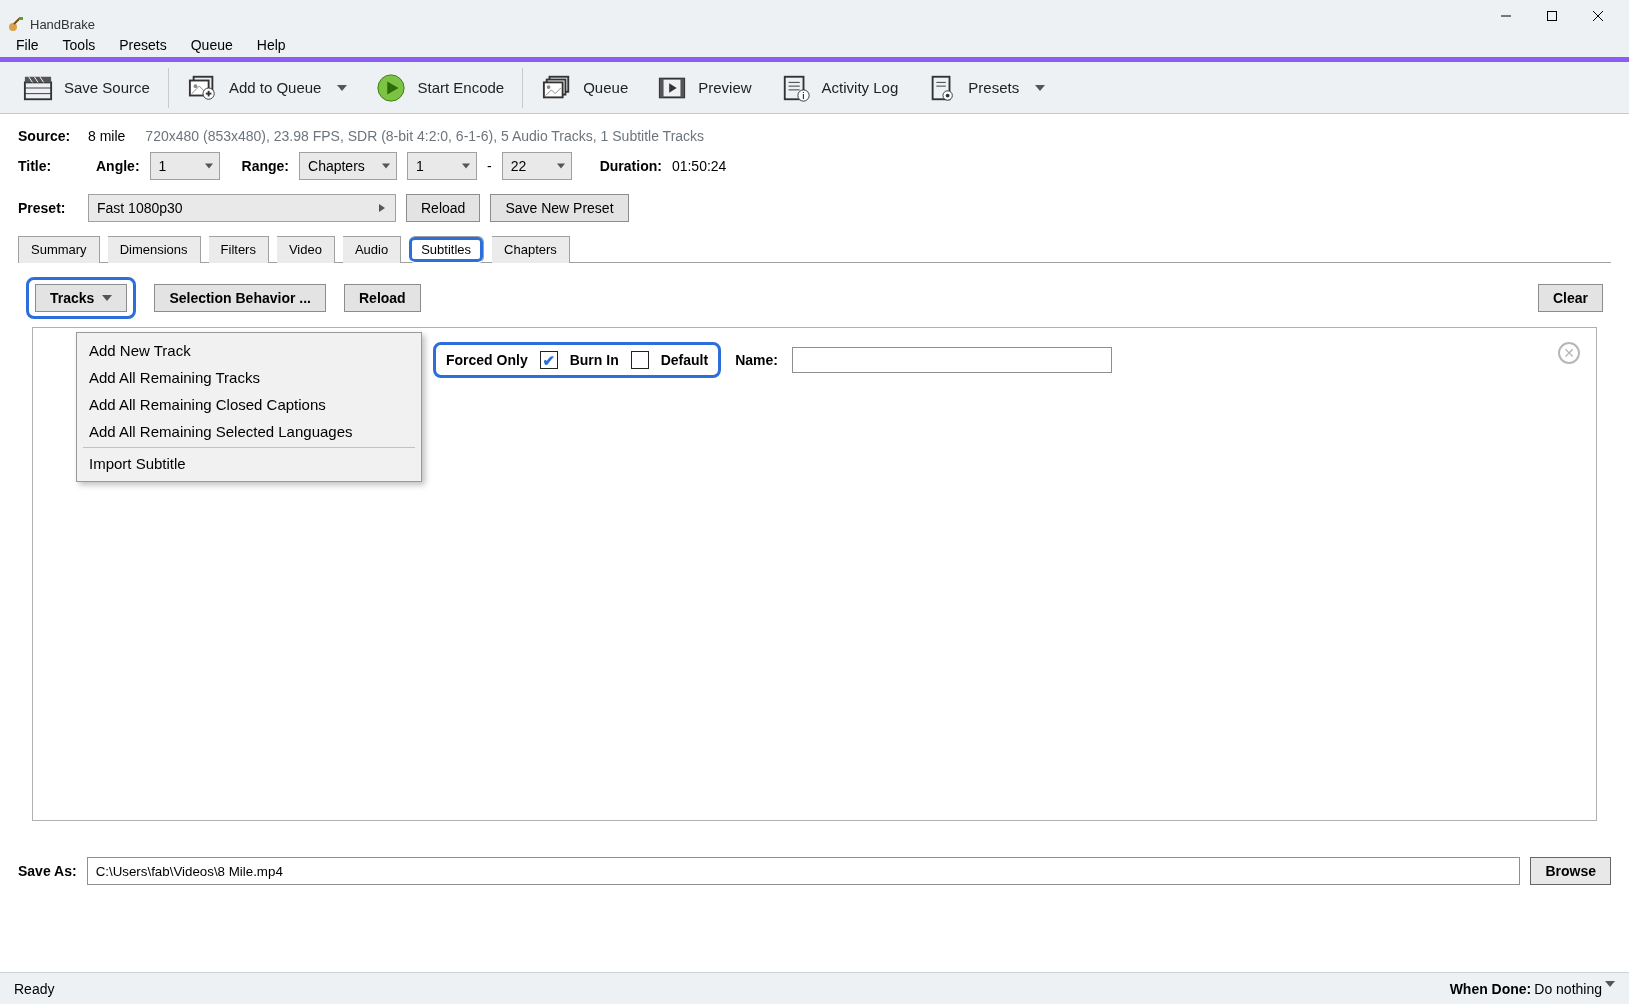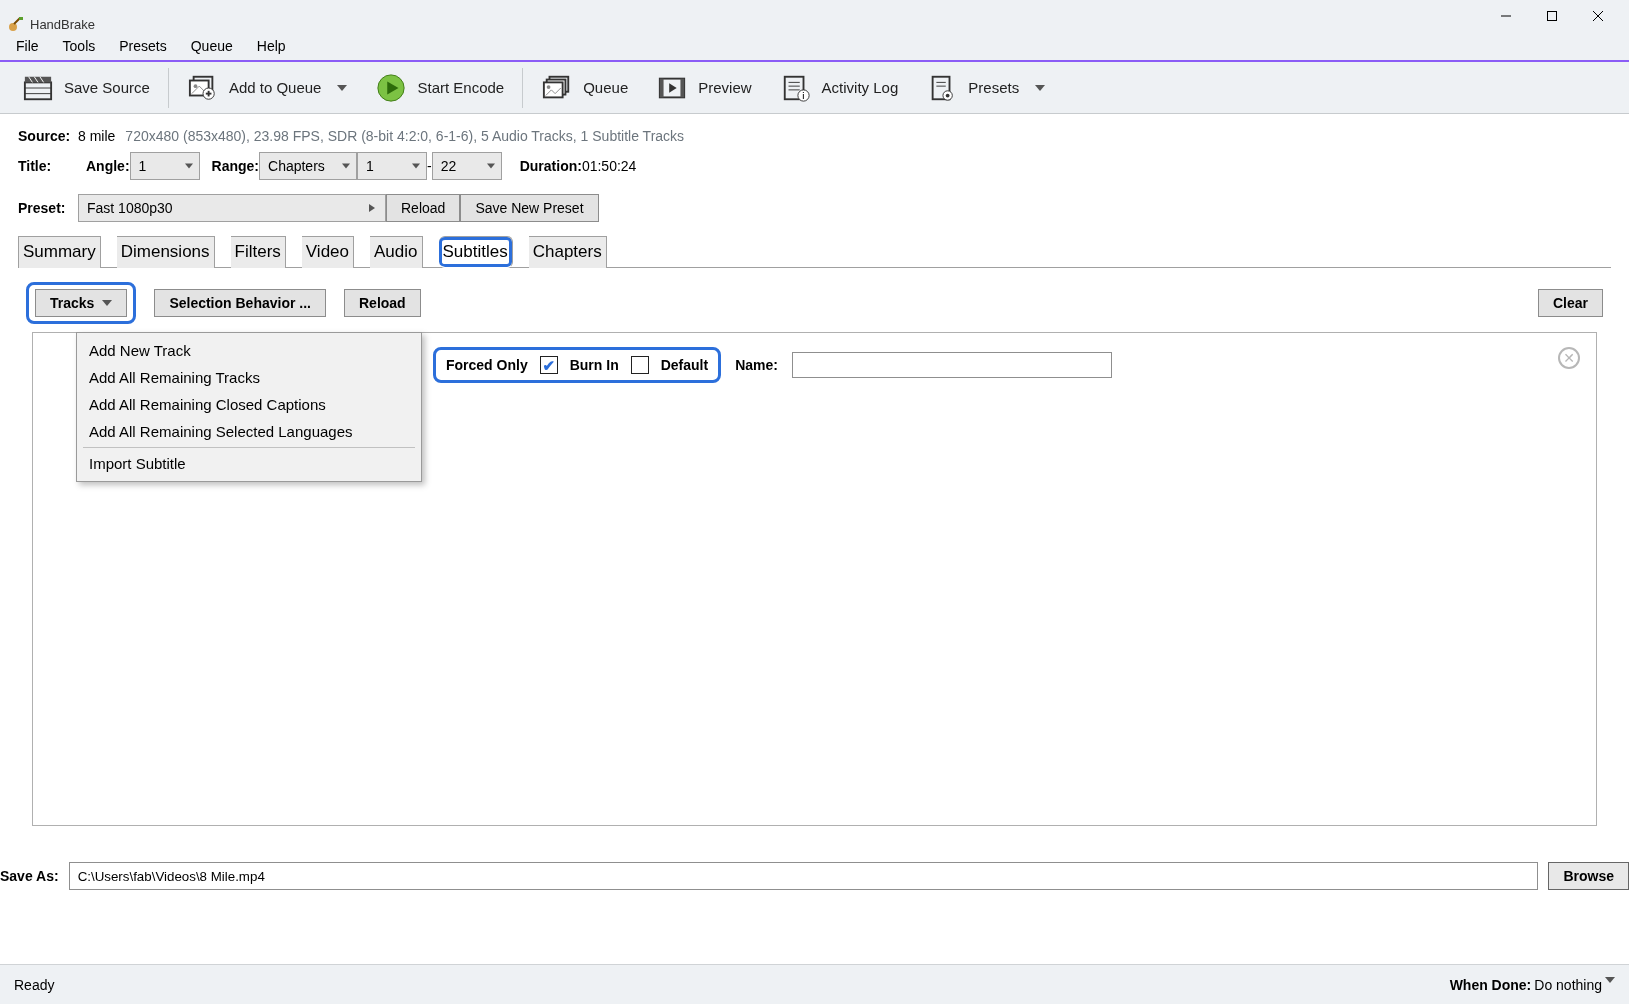--- a/index.html
+++ b/index.html
@@ -24,21 +24,21 @@
 .titlebar-left { display:flex; align-items:center; gap:6px; }
 .app-icon { width:16px; height:16px; display:inline-block; position:relative; }
 .app-icon svg { width:16px; height:16px; }
 .titlebar-title { font-size:13px; color:#333; }
 .window-controls { display:flex; gap:0; }
 .window-btn { width:46px; height:32px; display:flex; align-items:center; justify-content:center; cursor:pointer; }
 .window-btn svg { width:12px; height:12px; stroke:#000; stroke-width:1; fill:none; }
 
 .menubar {
   background: #eef1f4;
-  border-bottom:2px solid #8b5cf6;
+  border-bottom:5px solid #8b5cf6;
   height:30px;
   display:flex;
   align-items:center;
   padding:0 4px;
   font-size:14px;
 }
 .menubar .menu-item { padding:4px 12px; cursor:pointer; }
 
 .toolbar {
   background: #eef1f4;
@@ -51,21 +51,21 @@
 }
 .tool-btn { display:flex; align-items:center; gap:10px; padding:6px 14px; cursor:pointer; height:46px; }
 .tool-sep { width:1px; height:40px; background:#c7cbce; margin:0 4px; }
 .tool-icon { width:32px; height:32px; display:flex; align-items:center; justify-content:center; }
 .tool-icon svg { width:30px; height:30px; }
 .tool-label { font-size:15px; color:#222; }
 .tool-caret { width:0;height:0;border-left:5px solid transparent;border-right:5px solid transparent;border-top:6px solid #555; margin-left:6px;}
 
 .content { padding: 14px 18px 0 18px; }
 
-.row { display:flex; align-items:center; margin-bottom:8px; }
+.row { display:flex; align-items:center; margin-bottom:8px; gap:10px; }
 .label { font-weight:600; min-width:60px; }
 .label-nb { font-weight:600; }
 .gray { color:#6c757d; }
 
 .select {
   background:#e9e9e9;
   border:1px solid #a0a0a0;
   height:28px;
   display:flex;
   align-items:center;
@@ -86,21 +86,21 @@
   border:1px solid #8c8c8c;
   height:28px;
   padding:0 14px;
   display:flex;
   align-items:center;
   cursor:pointer;
   font-size:14px;
 }
 
 .tabs { display:flex; border-bottom:1px solid #a0a0a0; margin-top:14px; }
-.tab { border:1px solid #a0a0a0; border-bottom:none; background:#ebebeb; padding:5px 4px; margin-right:16px; margin-bottom:-1px; cursor:pointer; font-size:17px; }
+.tab { border:1px solid #a0a0a0; border-bottom:none; background:#ebebeb; padding:5px 12px; margin-right:8px; margin-bottom:-1px; cursor:pointer; font-size:13px; }
 .tab.active { background:#fff; border-bottom:1px solid #fff; }
 .tab.highlight-blue { box-shadow: 0 0 0 3px #2c6fdb inset; border-radius:6px; }
 .tabs .tab + .tab { border-left:none; }
 
 .subtoolbar { display:flex; align-items:center; gap:18px; padding:14px 8px 8px 8px; }
 .subtoolbar .btn { font-weight:600; }
 .subtoolbar .right { margin-left:auto; }
 
 .highlight-box { border:3px solid #2c6fdb; border-radius:8px; padding:4px 6px; display:flex; align-items:center; gap:4px; }
 
@@ -123,28 +123,28 @@
   height:494px;
   padding:14px 14px;
   position:relative;
 }
 .sub-controls { display:flex; align-items:center; gap:14px; margin-left:386px; }
 .chk { width:18px; height:18px; border:1.5px solid #222; display:inline-flex; align-items:center; justify-content:center; background:#fff; cursor:pointer; }
 .chk.checked::after { content:"✔"; color:#2c6fdb; font-size:15px; line-height:1; font-weight:bold; }
 .name-input { border:1px solid #8f8f8f; height:26px; width:320px; padding:0 6px; background:#fff; }
 .remove-x { position:absolute; right:16px; top:14px; width:22px; height:22px; border:2px solid #b7b7b7; border-radius:50%; display:flex; align-items:center; justify-content:center; color:#b7b7b7; cursor:pointer; font-size:14px; }
 
-.bottom-row { display:flex; align-items:center; padding:10px 0; gap:10px; margin-top:26px; }
+.bottom-row { display:flex; align-items:center; padding:10px 18px; gap:10px; margin-top:26px; }
 .saveas-input { flex:1; border:1px solid #8f8f8f; height:28px; padding:0 8px; background:#fff; }
 .bottom-row .btn { background:#e8e8e8; border:1px solid #666; font-weight:600; }
 
 .statusbar {
   position:absolute; bottom:0; left:0; right:0;
   background:#eef1f4;
-  height:40px;
+  height:32px;
   display:flex;
   align-items:center;
   padding:0 14px;
   border-top:1px solid #d0d3d6;
   justify-content:space-between;
 }
 .status-right { display:flex; align-items:flex-start; gap:3px; }
 .status-right .caret { width:0;height:0;border-left:5px solid transparent;border-right:5px solid transparent;border-top:6px solid #555; }
 
 .fo-highlight { border:3px solid #2c6fdb; border-radius:8px; padding:6px 10px; display:flex; align-items:center; gap:12px; font-weight:600; }

